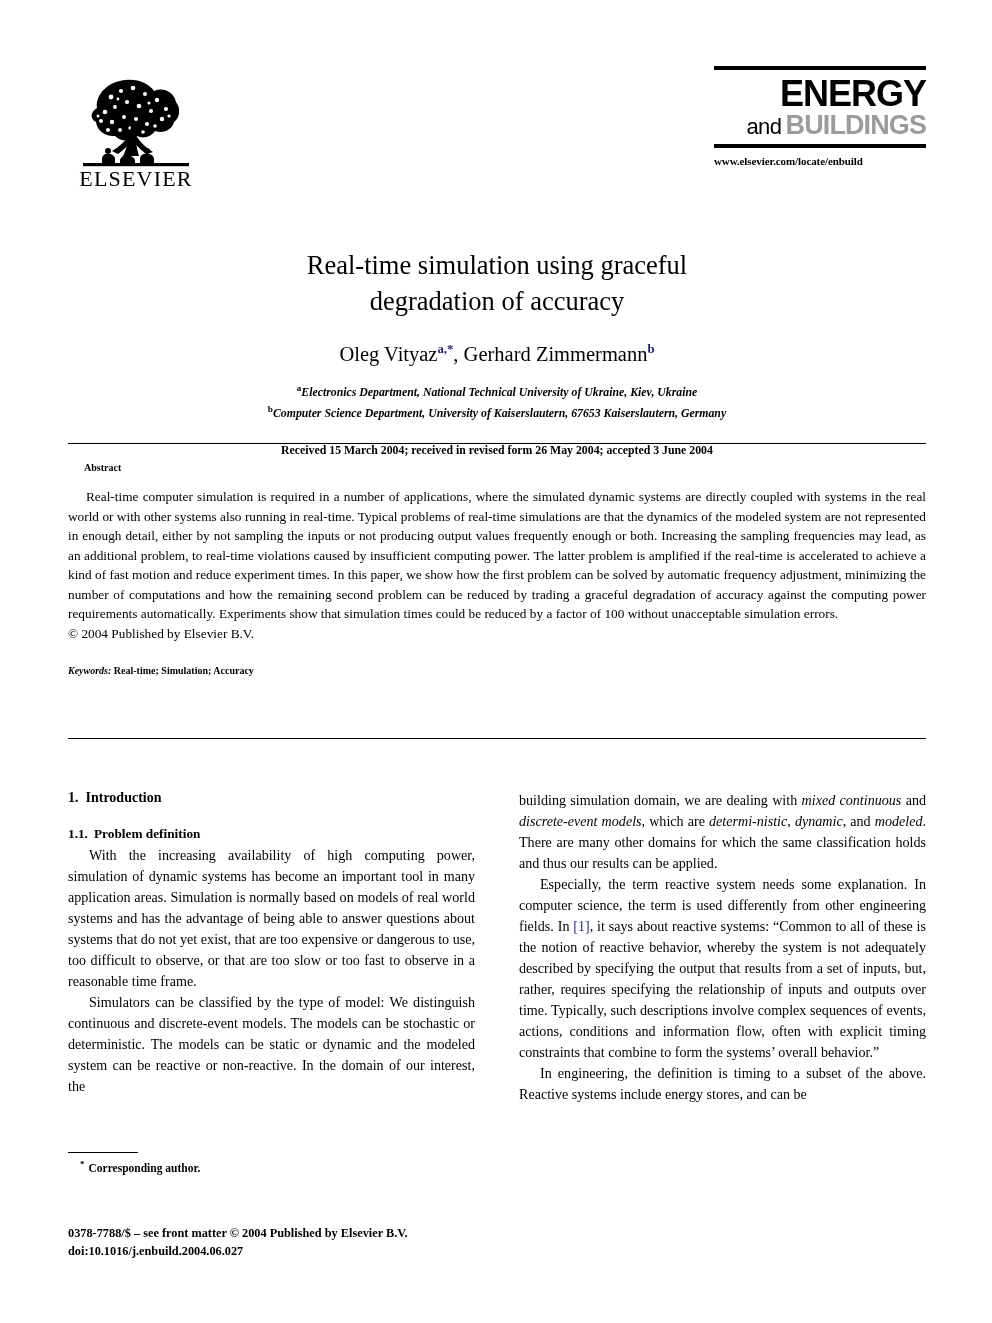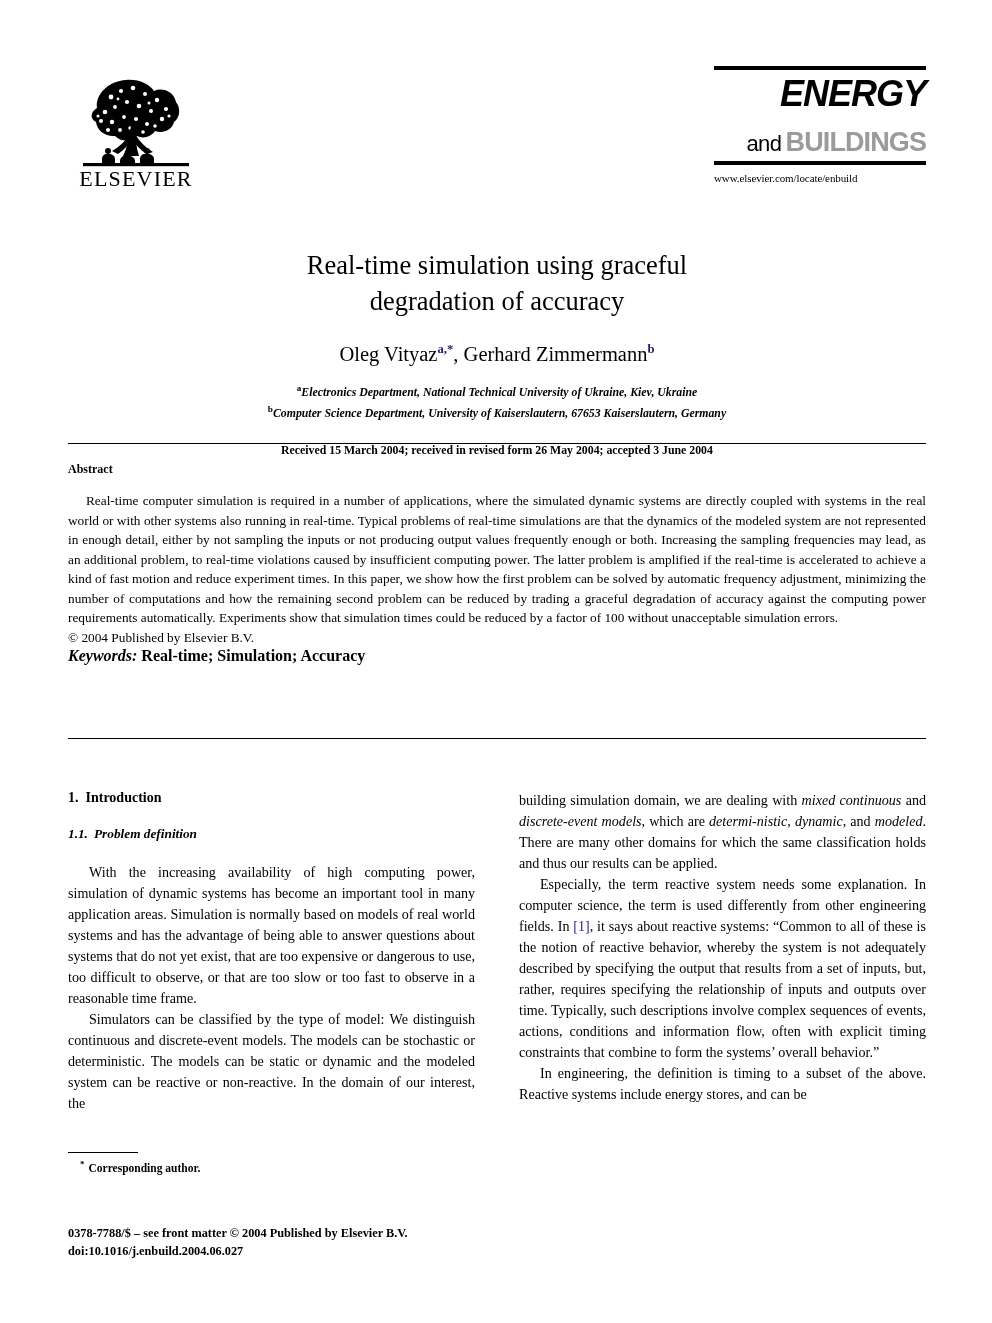--- a/index.html
+++ b/index.html
@@ -122,45 +122,44 @@
     font-weight: bold;
     padding: 6px 0 5px 0;
   }
   .eb-energy {
     font-size: 36px;
     line-height: 0.98;
     letter-spacing: -1px;
     color: #000;
     display: block;
     text-align: right;
-    font-style: italic;
   }
   .eb-line2 {
     display: block;
     text-align: right;
     line-height: 1;
-    margin-top: 18px;
+    margin-top: 1px;
   }
   .eb-and {
     font-size: 22px;
     font-weight: normal;
     color: #000;
     letter-spacing: -0.5px;
   }
   .eb-buildings {
     font-size: 27px;
     color: #9b9b9b;
     letter-spacing: -0.9px;
     margin-left: 4px;
   }
   .eb-url {
     margin-top: 7px;
     text-align: left;
     font-family: "Liberation Serif", "DejaVu Serif", serif;
-    font-weight: normal;
+    font-weight: bold;
     font-size: 11px;
     color: #000;
     letter-spacing: -0.1px;
     white-space: nowrap;
   }
 
   
   .titleblock {
     position: absolute;
     left: 68px;
@@ -221,39 +220,40 @@
 
   
   .abstract-wrap {
     position: absolute;
     left: 68px;
     top: 462px;
     width: 858px;
   }
   .abstract-heading {
     font-weight: bold;
-    font-size: 12px;
-    margin: 0 0 14px 0;
+    font-size: 10px;
+    margin: 0 0 14px 16px;
   }
   .abstract-body {
     font-size: 13.3px;
     line-height: 1.47;
     text-align: justify;
     text-indent: 18px;
     margin: 0;
     color: #000;
   }
   .copyright-line {
     font-size: 13.3px;
     line-height: 1.47;
     margin: 0;
     text-indent: 0;
   }
   .keywords {
-    font-size: 16px;
+    margin-top: 22px;
+    font-size: 10px;
   }
   .keywords-label {
     font-style: italic;
     font-weight: bold;
   }
   .keywords-values { font-weight: bold; }
 
   
   .columns {
     position: absolute;
@@ -270,24 +270,23 @@
   .col-left  { left: 0px; }
   .col-right { left: 451px; }
 
   .sec-head {
     font-weight: bold;
     font-size: 14px;
     margin: 0 0 20px 0;
   }
   .sec-head .num { margin-right: 7px; }
   .subsec-head {
-    font-style: italic;
     font-weight: bold;
     font-size: 13.3px;
-    margin: 0 0 20px 0;
+    margin: 0 0 3px 0;
   }
   .subsec-head .num { margin-right: 6px; }
   p.body {
     font-size: 14.1px;
     line-height: 1.49;
     text-align: justify;
     text-indent: 21px;
     margin: 0;
     color: #000;
   }

